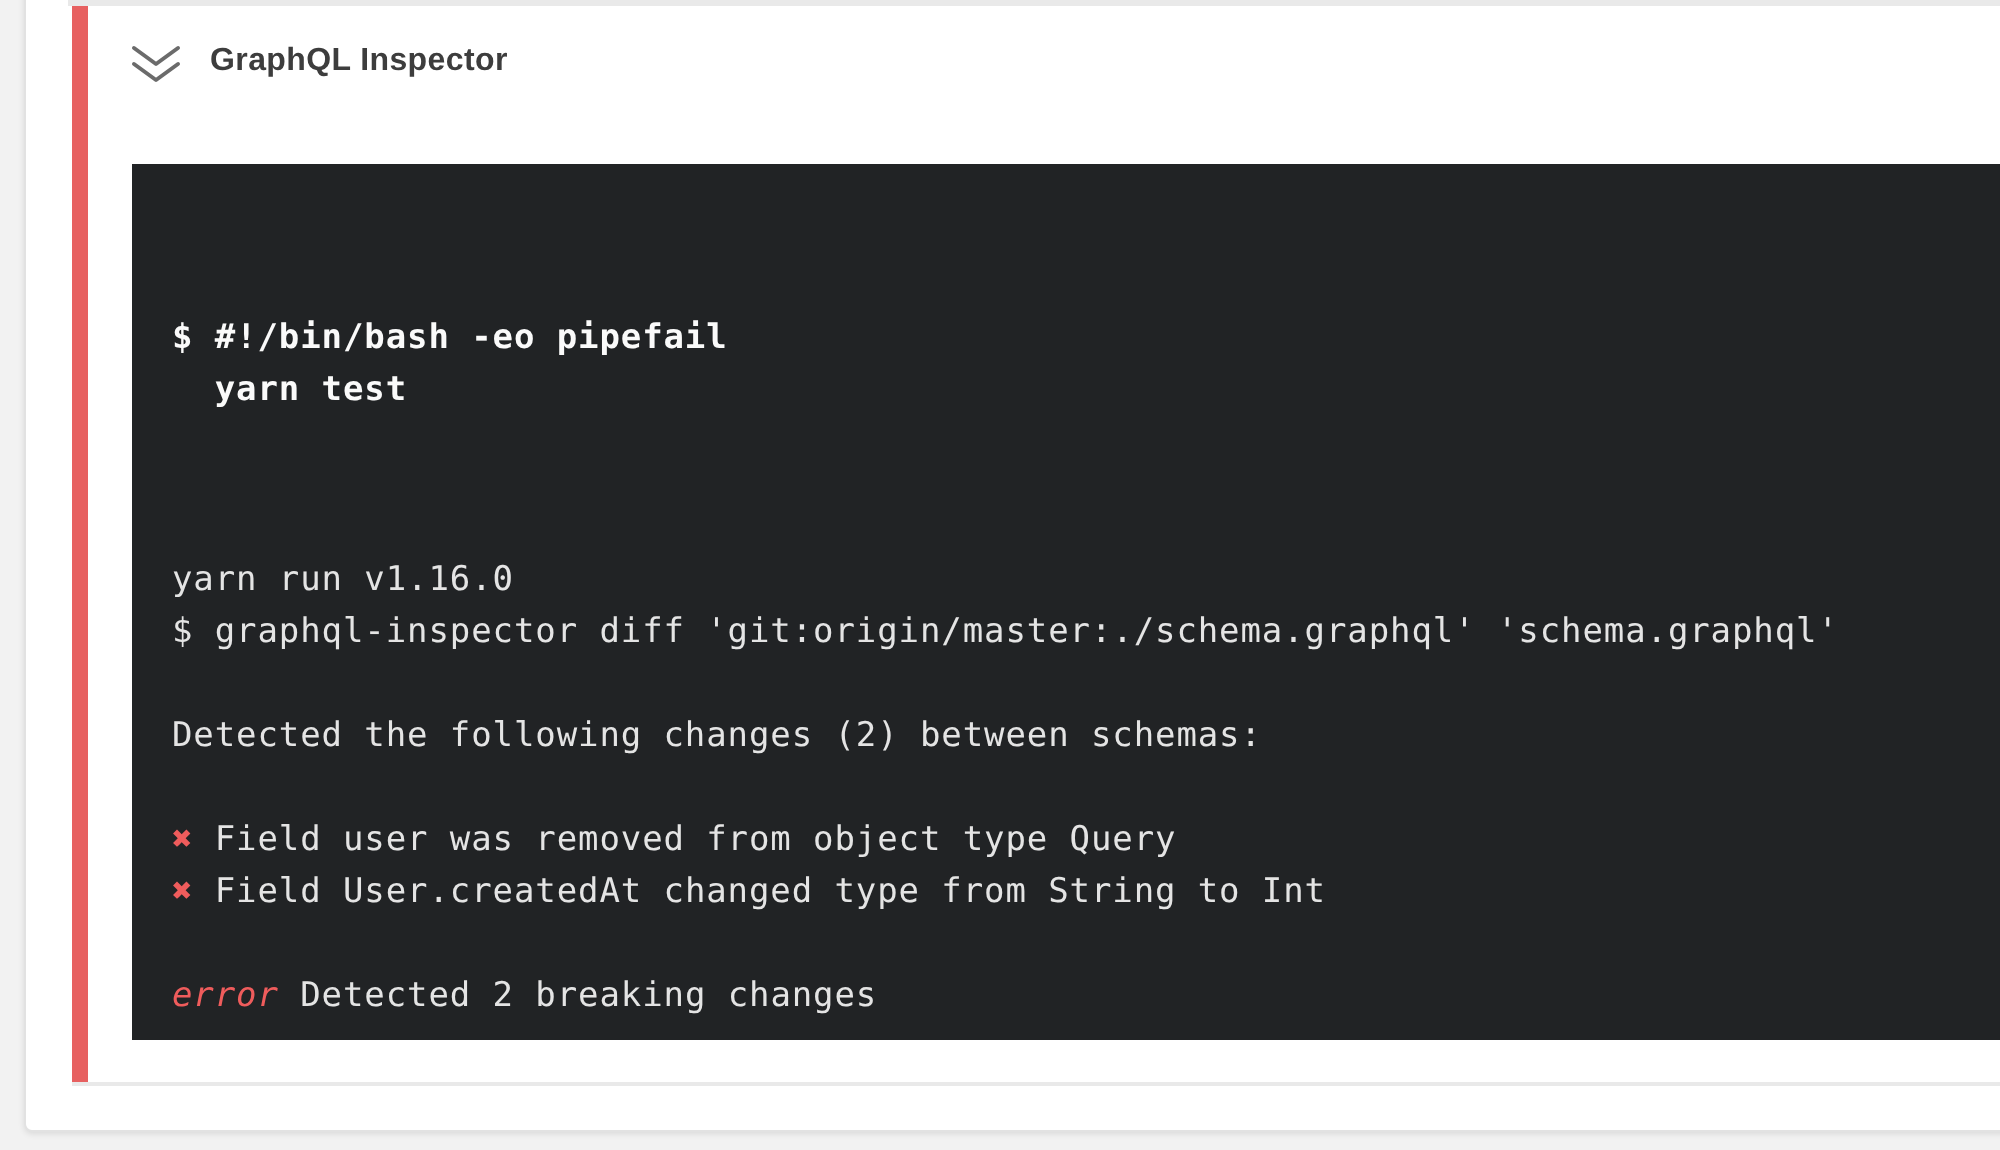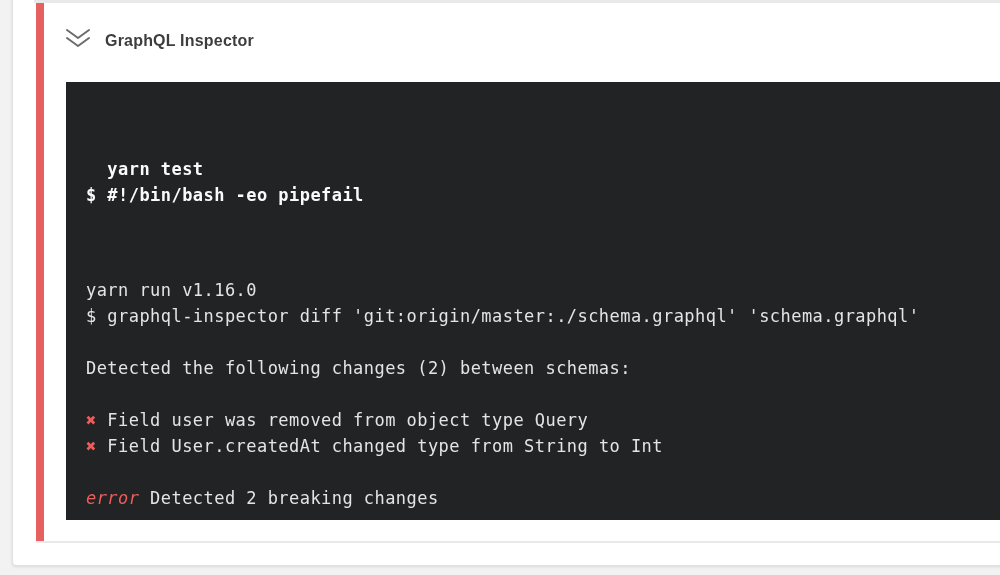--- a/index.html
+++ b/index.html
@@ -51,21 +51,21 @@
     width: 964px;
     height: 2px;
     background: #e9e9e9;
   }
   .step-header {
     position: absolute;
     left: 64px;
     top: 22px;
     height: 28px;
     display: flex;
-    align-items: flex-end;
+    align-items: flex-start;
     gap: 13px;
     cursor: pointer;
   }
   .chevron-icon {
     display: block;
   }
   .step-title {
     font-size: 16px;
     font-weight: bold;
     color: #3d3d3d;
@@ -112,18 +112,18 @@
 
   <div class="step-header">
     <svg class="chevron-icon" width="28" height="22" viewBox="0 0 28 22" fill="none">
       <polyline points="3,2 14,10 25,2" stroke="#6b6b6b" stroke-width="2" fill="none" stroke-linecap="round" stroke-linejoin="round"></polyline>
       <polyline points="3,10 14,18 25,10" stroke="#6b6b6b" stroke-width="2" fill="none" stroke-linecap="round" stroke-linejoin="round"></polyline>
     </svg>
     <span class="step-title">GraphQL Inspector</span>
   </div>
 
   <div class="terminal">
-    <div class="command-block"><div class="tline bold">  yarn test</div><div class="tline bold">$ #!/bin/bash -eo pipefail</div></div>
+    <div class="command-block"><div class="tline bold">$ #!/bin/bash -eo pipefail</div><div class="tline bold">  yarn test</div></div>
     <div><div class="tline">yarn run v1.16.0</div><div class="tline">$ graphql-inspector diff 'git:origin/master:./schema.graphql' 'schema.graphql'</div><div class="tline">&nbsp;</div><div class="tline">Detected the following changes (2) between schemas:</div><div class="tline">&nbsp;</div><div class="tline"><span class="prefix-breaking">✖</span> Field user was removed from object type Query</div><div class="tline"><span class="prefix-breaking">✖</span> Field User.createdAt changed type from String to Int</div><div class="tline">&nbsp;</div><div class="tline"><span class="prefix-error">error</span> Detected 2 breaking changes</div><div class="tline">&nbsp;</div></div>
   </div>
 
   <div class="bottom-divider"></div>
 </div>
 
 </body></html>

